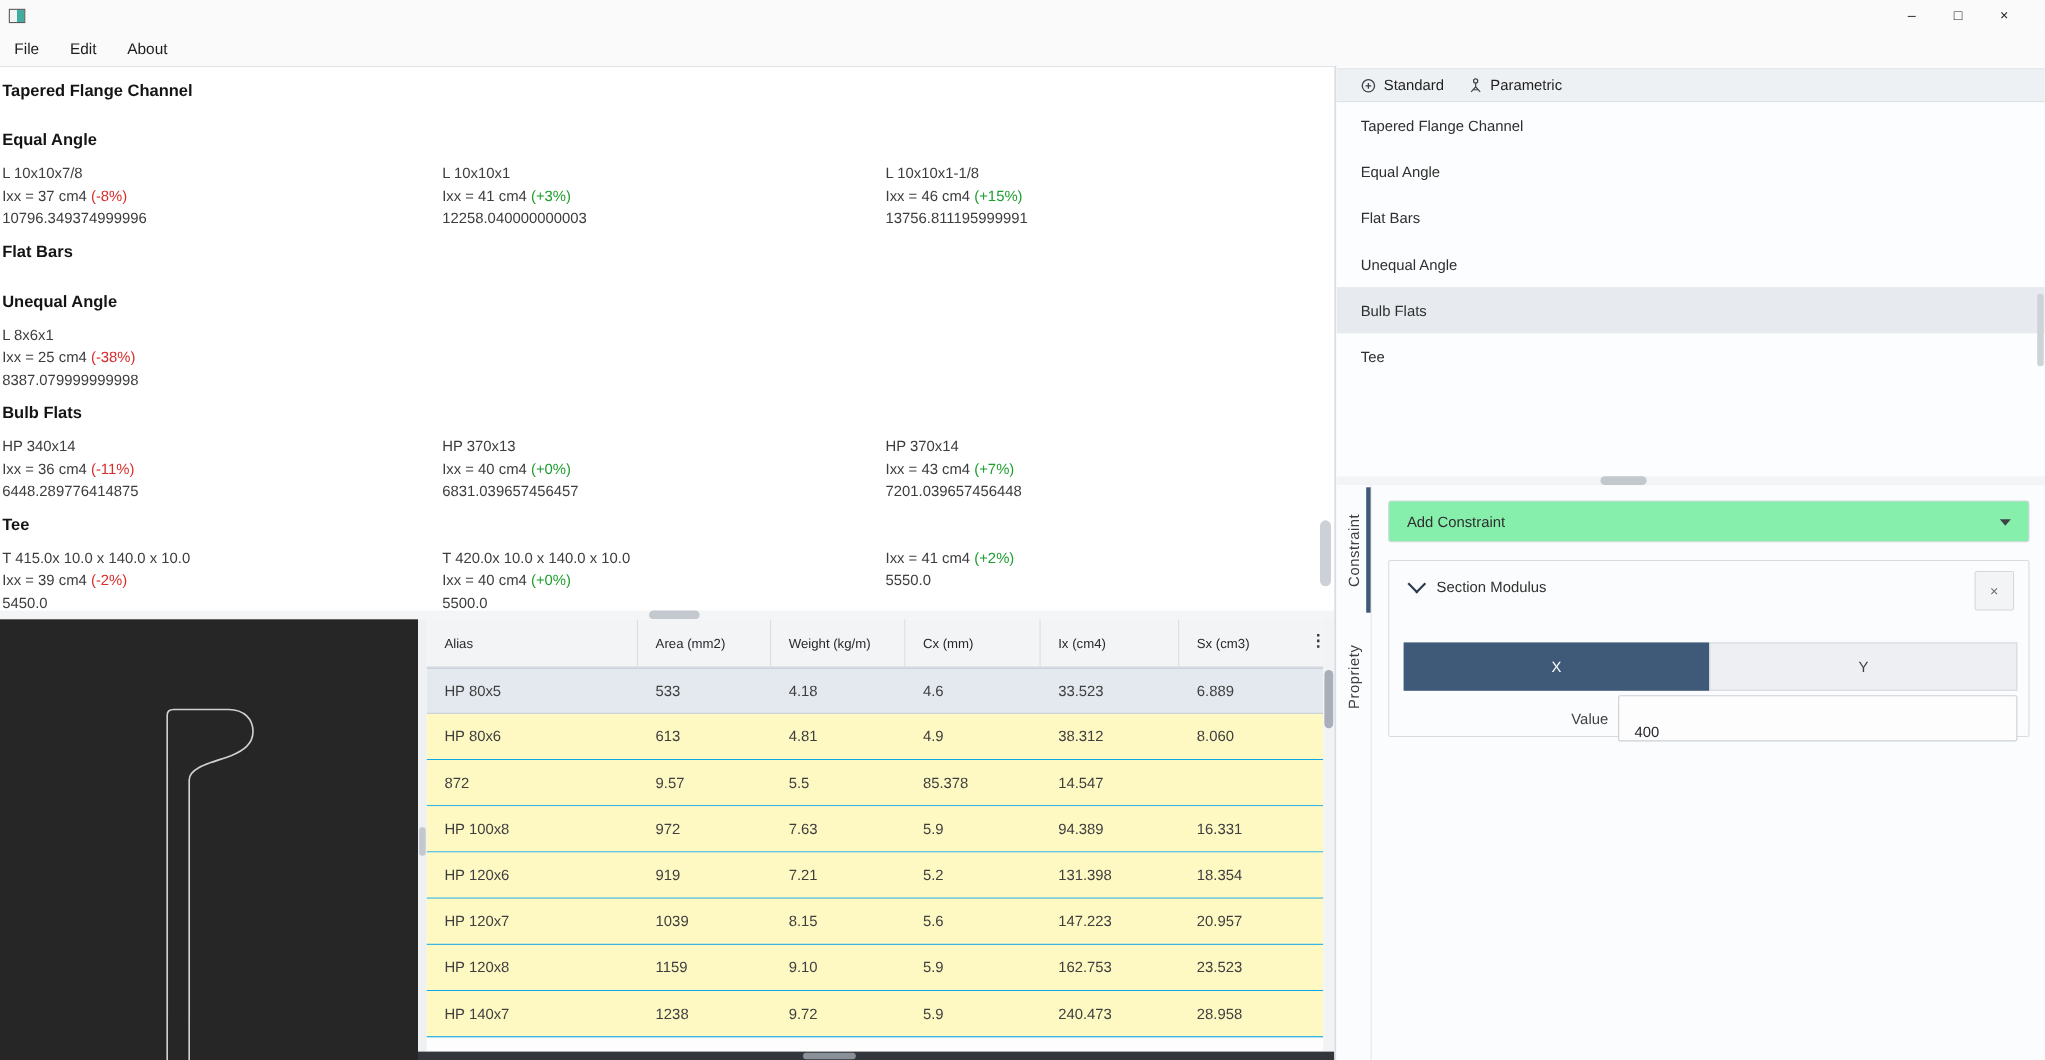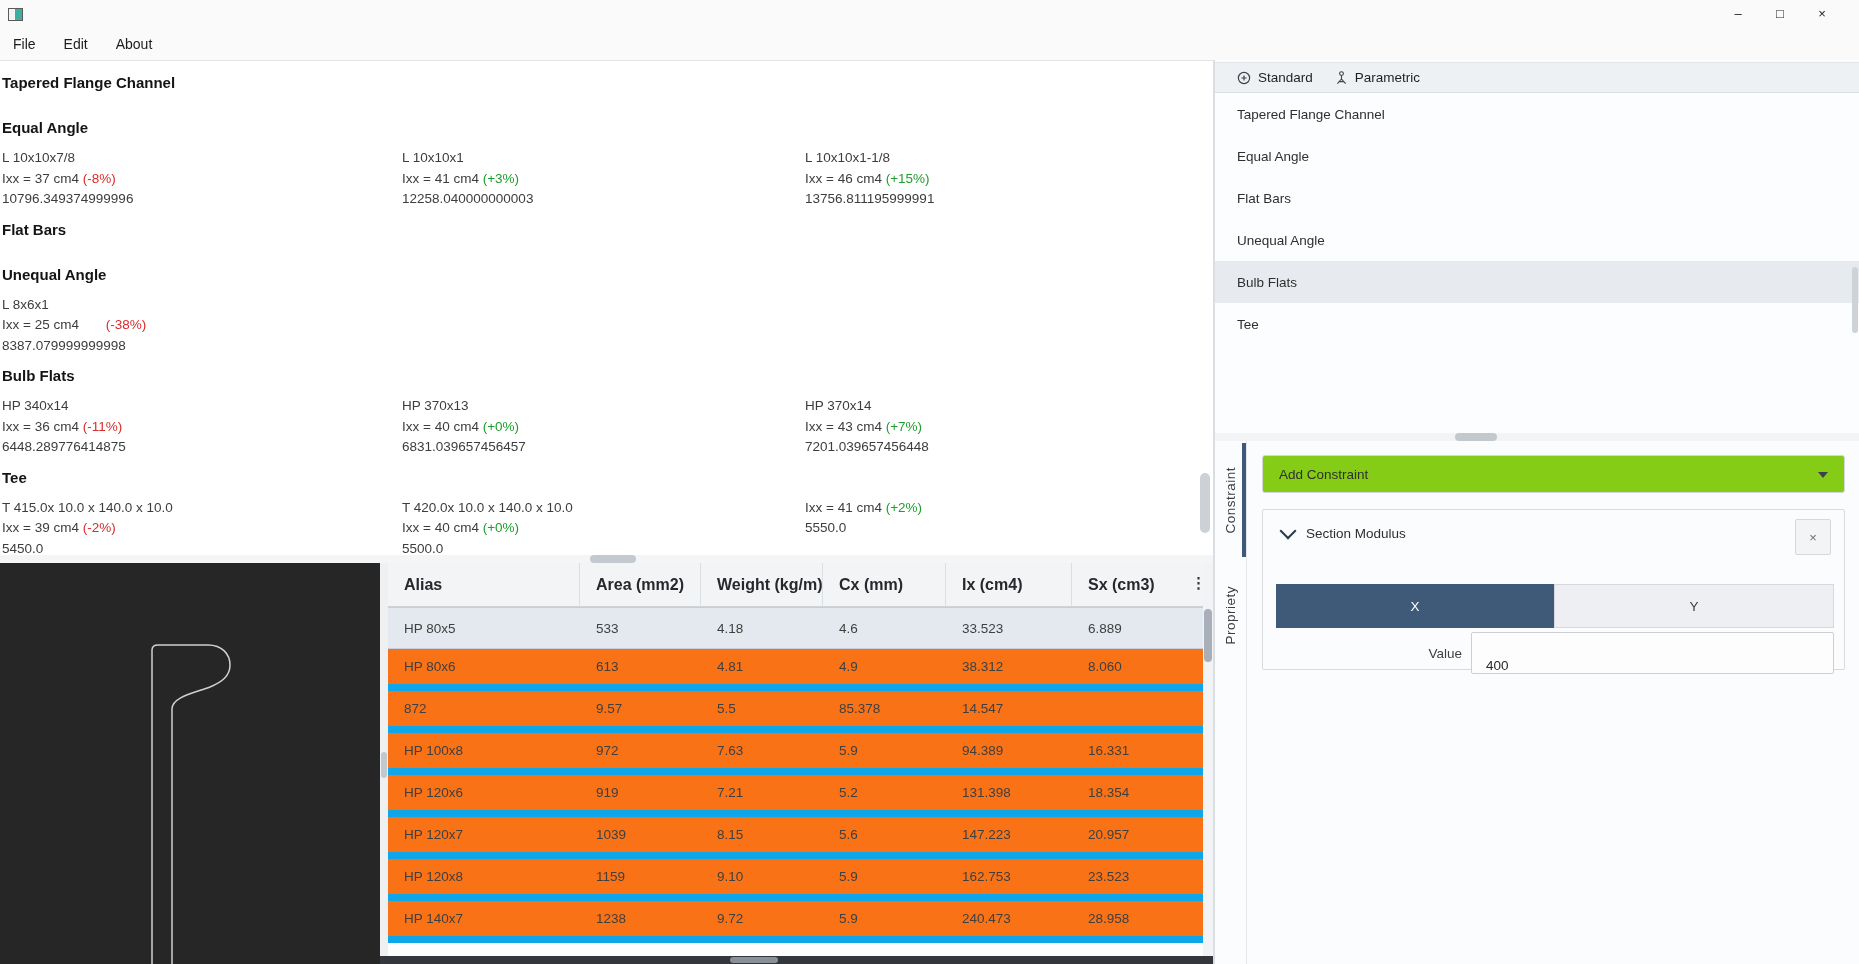--- a/index.html
+++ b/index.html
@@ -40,24 +40,24 @@
   #canvas{left:0;top:563px;width:380px;height:401px;background:#262626;}
 
   
   #mid-strip{left:380px;top:563px;width:8px;height:393px;background:#eef0f2;}
   #mid-strip .thumb{position:absolute;left:1px;top:189px;width:6px;height:26px;background:#c3c8ce;border-radius:3px;}
 
   
   #table{left:388px;top:563px;width:815px;height:393px;background:#fdfdfe;}
   .trow{display:grid;grid-template-columns:192px 121px 122px 123px 126px 131px;}
   #thead{height:44px;background:#f2f4f6;border-bottom:1px solid #cfd4d9;box-sizing:border-box;}
-  #thead .cell{display:flex;align-items:center;padding-left:16px;font-weight:bold;font-size:16px;color:#26282b;
+  #thead .cell{display:flex;align-items:center;padding-left:16px;font-weight:normal;font-size:12px;color:#26282b;
     border-right:1px solid #dbdfe3;box-sizing:border-box;white-space:nowrap;}
   #thead .cell:last-child{border-right:none;}
-  #tbody .trow{height:42px;border-bottom:7px solid #0ea5e9;box-sizing:border-box;background:#f97316;}
+  #tbody .trow{height:42px;border-bottom:1px solid #0ea5e9;box-sizing:border-box;background:#fef9c3;}
   #tbody .cell{display:flex;align-items:center;padding-left:16px;font-size:13.5px;color:#3f3f3f;white-space:nowrap;}
   #tbody .trow.selected{background:#e4e9ef;border-top:1px solid #c6cedb;border-bottom:1px solid #c6cedb;}
   #kebab{left:1191px;top:576px;font-size:15px;font-weight:bold;color:#33363a;letter-spacing:0;line-height:14px;}
   #table-vscroll{left:1203px;top:563px;width:10px;height:393px;background:#f2f3f5;}
   #table-vscroll .thumb{position:absolute;left:1px;top:46px;width:8px;height:53px;background:#a8afb8;border-radius:4px;}
   #table-hscroll{left:380px;top:956px;width:833px;height:8px;background:#33373c;}
   #table-hscroll .thumb{position:absolute;left:350px;top:1px;width:48px;height:6px;background:#8a9097;border-radius:3px;}
 
   
   #divider{left:1213px;top:60px;width:2px;height:904px;background:#dadde1;}
@@ -77,21 +77,21 @@
 
   
   #rail{left:1215px;top:441px;width:32px;height:523px;background:#fbfcfd;border-right:1px solid #e4e7ea;box-sizing:border-box;}
   .vtab{position:absolute;left:0;width:100%;display:flex;align-items:center;justify-content:center;}
   .vtab span{writing-mode:vertical-rl;transform:rotate(180deg);font-size:13.5px;color:#3b3f44;letter-spacing:0.5px;}
   #vtab-constraint{top:2px;height:114px;}
   #vtab-propriety{top:114px;height:120px;}
   #vtab-accent{left:1242px;top:443px;width:4px;height:114px;}
 
   
-  #add-constraint{left:1262px;top:455px;width:583px;height:38px;background:#84cc16;border:1px solid #d3d7db;border-radius:3px;
+  #add-constraint{left:1262px;top:455px;width:583px;height:38px;background:#86efac;border:1px solid #d3d7db;border-radius:3px;
     box-sizing:border-box;display:flex;align-items:center;padding:0 16px;font-size:13.5px;color:#2f2f2f;}
   #add-caret{position:absolute;right:16px;top:16px;width:0;height:0;border-left:5px solid transparent;border-right:5px solid transparent;border-top:6px solid #3c4248;}
   #card{left:1262px;top:509px;width:583px;height:161px;border:1px solid #d9dcdf;border-radius:2px;box-sizing:border-box;background:transparent;}
   #card-head{position:absolute;left:0;top:0;width:100%;height:46px;display:flex;align-items:center;}
   .chev{width:10px;height:10px;border-left:2px solid #2b3a4d;border-bottom:2px solid #2b3a4d;transform:rotate(-45deg);margin:-4px 12px 0 19px;}
   #card-title{font-size:13.5px;color:#2f2f2f;}
   #card-close{position:absolute;right:13px;top:9px;width:36px;height:36px;background:#f2f4f6;border:1px solid #d5d9dc;border-radius:2px;
     box-sizing:border-box;display:flex;align-items:center;justify-content:center;font-size:13px;color:#6a7076;}
   #segmented{position:absolute;left:13px;top:74px;width:558px;height:44px;display:flex;}
   .seg{flex:1;display:flex;align-items:center;justify-content:center;font-size:13.5px;box-sizing:border-box;}
@@ -157,21 +157,21 @@
   <div class="section">
     <h3 style="margin-top: 11px;">Flat Bars</h3>
 
   </div>
 
   <div class="section">
     <h3 style="margin-top: 28px;">Unequal Angle</h3>
     <div class="entries">
   <div class="entry">
     <div class="l1">L 8x6x1</div>
-    <div class="l2"><span class="ixx">Ixx = 25 cm4</span> <span class="delta" style="color: rgb(217, 43, 43); margin-left: 23px;">(-38%)</span></div>
+    <div class="l2"><span class="ixx">Ixx = 25 cm4</span> <span class="delta" style="color: rgb(217, 43, 43);">(-38%)</span></div>
     <div class="l3">8387.079999999998</div>
   </div>
 </div>
   </div>
 
   <div class="section">
     <h3 style="margin-top: 11px;">Bulb Flats</h3>
     <div class="entries">
   <div class="entry">
     <div class="l1">HP 340x14</div>

